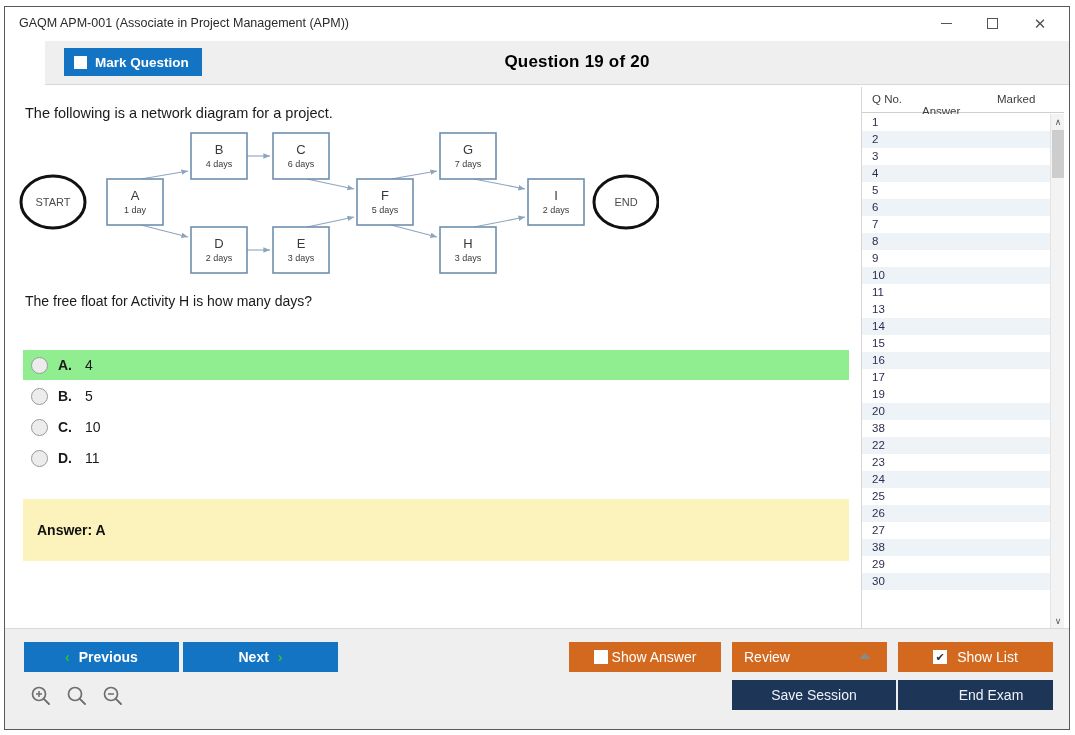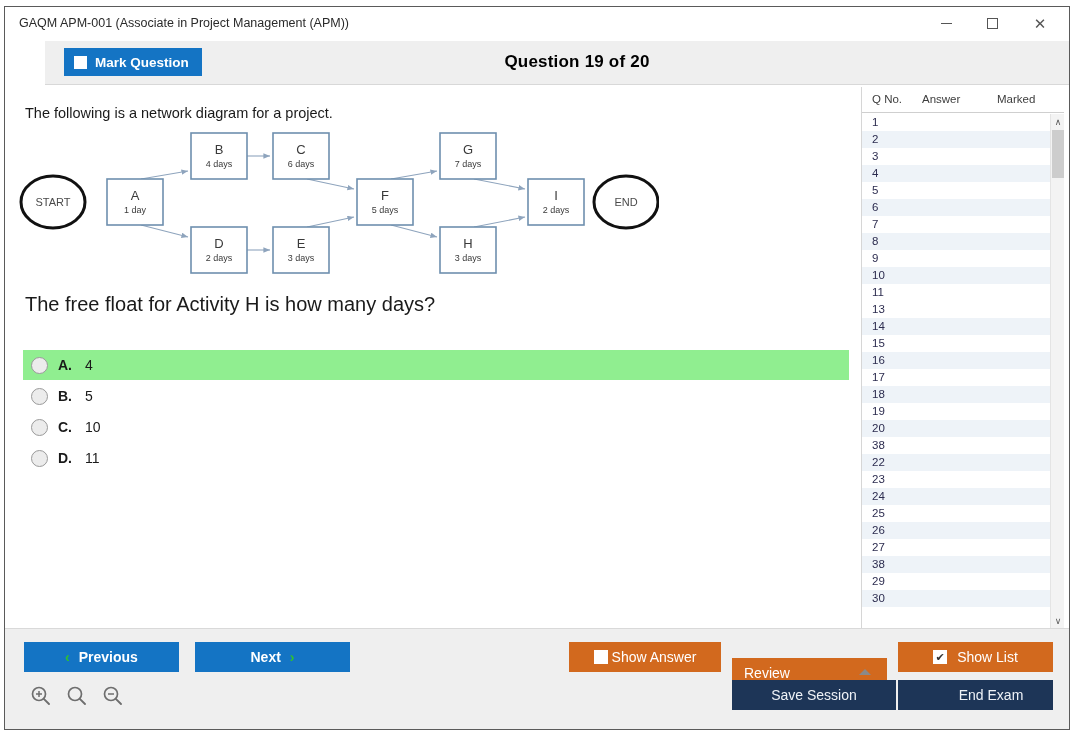--- a/index.html
+++ b/index.html
@@ -67,21 +67,21 @@
     position: absolute; left: 0; top: 78px;
     width: 851px; height: 540px;
     background: #ffffff; overflow: hidden;
   }
   .intro {
     position: absolute; left: 20px; top: 20px;
     font-size: 14.5px; color: #1a1a1a;
   }
   .qtext {
     position: absolute; left: 20px; top: 208px;
-    font-size: 20px; color: #1a1a1a;
+    font-size: 14px; color: #1a1a1a;
   }
 
   
   .diagram { position: absolute; left: 14px; top: 42px; width: 640px; height: 160px; }
 
   
   .options { position: absolute; left: 18px; top: 265px; width: 826px; }
   .opt {
     height: 30px; display: flex; align-items: center; gap: 10px;
     padding-left: 8px; font-size: 14px; color: #1a1a1a;
@@ -114,21 +114,21 @@
     background: #ffffff;
     border-left: 1px solid #d6d6d6;
   }
   .list-head {
     position: relative; height: 26px; background: #ffffff;
     border-bottom: 1px solid #cfcfcf;
     font-size: 11.5px; color: #3d3d3d;
   }
   .list-head span { position: absolute; top: 6px; }
   .lh-q { left: 10px; }
-  .lh-a { left: 60px; }
+  .lh-a { left: 60px; margin-top: 12px; }
   .lh-m { left: 135px; }
   .list-body {
     position: absolute; left: 0; top: 27px; right: 14px; bottom: 0;
     overflow: hidden; background: #ffffff;
   }
   .lrow {
     height: 17px; font-size: 11.5px; color: #2c2c4f;
     padding-left: 10px; line-height: 17px; cursor: pointer;
   }
   .lrow.alt { background: #eef3f8; }
@@ -154,29 +154,29 @@
     position: absolute; left: 0; top: 621px; width: 1064px; height: 101px;
     background: #efefef; border-top: 1px solid #d9d9d9;
   }
   .btn { border: none; cursor: pointer; font-family: inherit; }
   .btn-blue {
     position: absolute; height: 30px; background: #1474c4; color: #fff;
     font-size: 14px; font-weight: bold;
     display: flex; align-items: center; justify-content: center; gap: 9px;
   }
   .b-prev { left: 19px; top: 13px; width: 155px; }
-  .b-next { left: 190px; top: 13px; width: 155px; }
+  .b-next { left: 178px; top: 13px; width: 155px; }
   .chev { color: #2fc12f; font-size: 14px; font-weight: bold; }
 
   .btn-orange {
     position: absolute; height: 30px; background: #d2691e; color: #fff;
     font-size: 14px; display: flex; align-items: center;
   }
   .b-showans { left: 564px; top: 13px; width: 152px; justify-content: center; gap: 4px; }
-  .b-review  { left: 727px; top: 13px; width: 155px; padding-left: 12px; margin-top: 16px; }
+  .b-review  { left: 727px; top: 13px; width: 155px; padding-left: 12px; }
   .b-showlist{ left: 893px; top: 13px; width: 155px; justify-content: center; gap: 10px; }
   .cbox {
     width: 14px; height: 14px; background: #fff; flex: none;
     display: flex; align-items: center; justify-content: center;
     font-size: 11px; color: #333; line-height: 1;
   }
   .caret-up {
     position: absolute; right: 16px; top: 11px;
     width: 0; height: 0;
     border-left: 6px solid transparent; border-right: 6px solid transparent;
@@ -320,20 +320,23 @@
           <span class="lbl">C.</span>
           <span class="val">10</span>
         </div>
         <div class="opt">
           <span class="radio"></span>
           <span class="lbl">D.</span>
           <span class="val">11</span>
         </div>
       </div>
 
+    <div class="answerbox">
+      <span>Answer: A</span>
+    </div>
   </div>
 
   <div class="listpanel">
     <div class="list-head">
       <span class="lh-q">Q No.</span>
       <span class="lh-a">Answer</span>
       <span class="lh-m">Marked</span>
     </div>
     <div class="list-body" id="list-body">
         <div class="lrow">1</div>
@@ -345,21 +348,20 @@
         <div class="lrow">7</div>
         <div class="lrow alt">8</div>
         <div class="lrow">9</div>
         <div class="lrow alt">10</div>
         <div class="lrow">11</div>
         <div class="lrow">13</div>
         <div class="lrow alt">14</div>
         <div class="lrow">15</div>
         <div class="lrow alt">16</div>
         <div class="lrow">17</div>
-        <div class="lrow alt">18</div>
         <div class="lrow">19</div>
         <div class="lrow alt">20</div>
         <div class="lrow">38</div>
         <div class="lrow alt">22</div>
         <div class="lrow">23</div>
         <div class="lrow alt">24</div>
         <div class="lrow">25</div>
         <div class="lrow alt">26</div>
         <div class="lrow">27</div>
         <div class="lrow alt">38</div>

